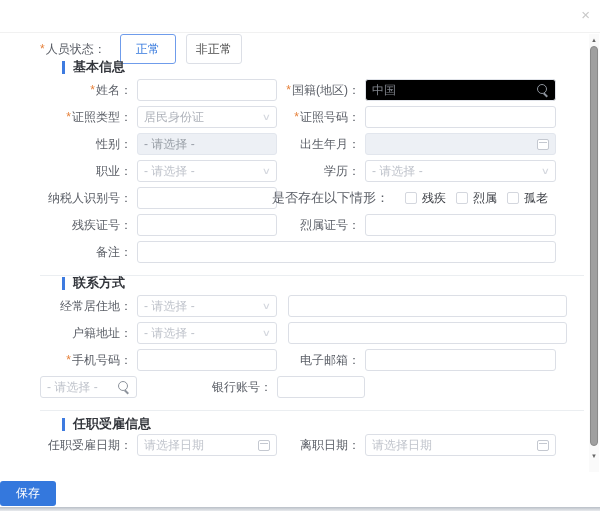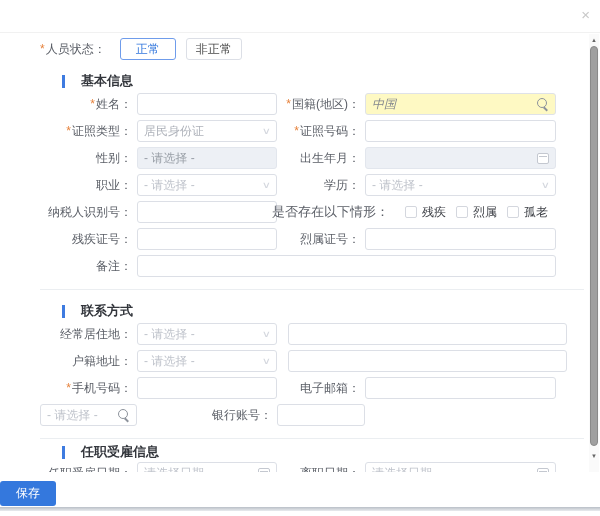--- a/index.html
+++ b/index.html
@@ -35,31 +35,31 @@
   .form { padding: 0 4px 0 40px; }
 
   
   .status-row {
     margin-top: 4px; height: 22px;
     display: flex; align-items: center;
   }
   .status-label { font-size: 12px; color: #5a5e66; margin-right: 4px; }
   .req { color: #e6823c; margin-right: 1px; font-size: 12px; }
   .toggle-btn {
-    width: 56px; height: 22px; margin-left: 10px;
+    width: 56px; height: 30px; margin-left: 10px;
     font-size: 12px; line-height: 20px; text-align: center;
     border: 1px solid #dcdfe6; border-radius: 3px;
     background: #fff; color: #4a4a4a; cursor: pointer;
   }
   .toggle-btn.selected { border-color: #6f9ceb; color: #3478dd; }
 
   
   .section-header {
-    margin: 14px 0 0 22px; height: 14px;
-    display: flex; align-items: center; gap: 8px;
+    margin: 0 0 0 22px; height: 14px;
+    display: flex; align-items: center;
   }
   .section-bar { width: 3px; height: 13px; background: #3e7be0; margin-right: 8px; }
   .section-title { font-size: 13px; font-weight: bold; color: #33363c; }
 
   
   .row {
     display: grid;
     grid-template-columns: 97px 140px 88px 191px;
     align-items: center;
     margin-top: 5px; height: 22px;
@@ -83,21 +83,21 @@
     display: flex; align-items: center; justify-content: space-between;
     cursor: pointer;
   }
   .select .ph { color: #c0c4cc; }
   .select .val-dim { color: #aeb2ba; }
   .chev { color: #d4d7de; font-size: 9px; transform: scaleX(1.4); }
 
   .disabled-box {
     background: #edf0f5; border-color: #e2e6ed; color: #9aa0a8;
   }
-  .readonly-box { background: #fef9c3; border-color: #dfe2e8; color: #82868e; font-style: italic; }
+  .readonly-box { background: #000000; border-color: #dfe2e8; color: #82868e; }
 
   
   .mag { position: relative; width: 14px; height: 14px; flex: none; }
   .mag::before {
     content: ""; position: absolute; top: 1px; left: 2px;
     width: 8px; height: 8px; border: 1.5px solid #8d939c; border-radius: 50%;
   }
   .mag::after {
     content: ""; position: absolute; bottom: 1px; right: 1px;
     width: 5px; height: 2px; background: #8d939c; transform: rotate(45deg);

